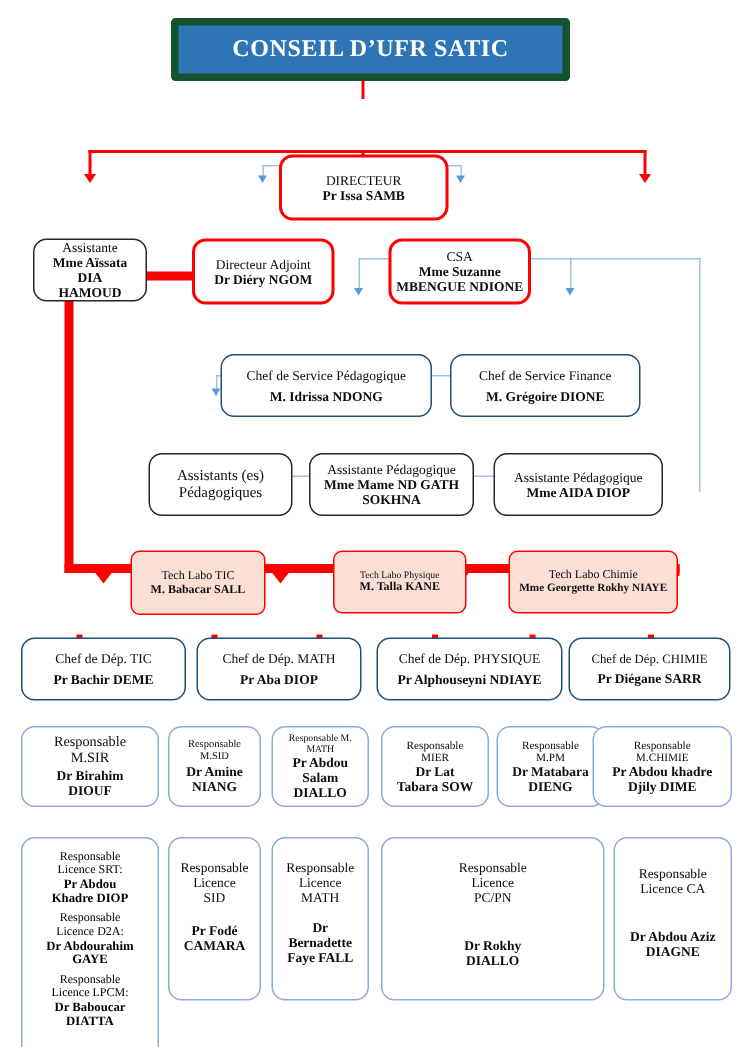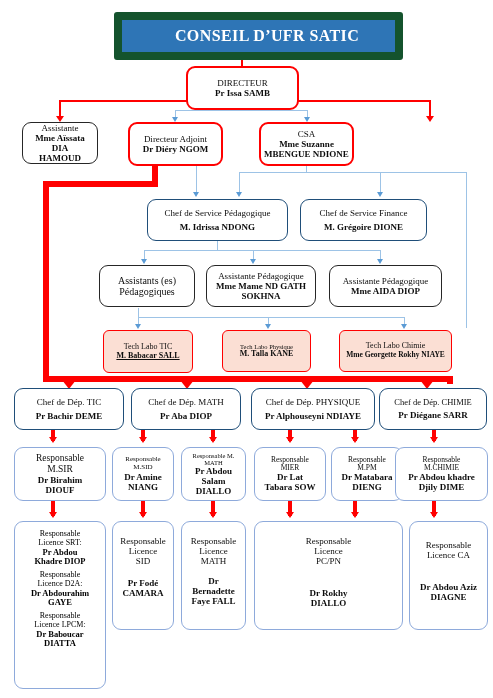--- a/index.html
+++ b/index.html
@@ -19,37 +19,37 @@
     display:flex;
     flex-direction:column;
     align-items:center;
     justify-content:center;
     text-align:center;
     border-radius:9px;
     background:#ffffff;
     line-height:1.12;
     padding:20px 3px;
     z-index:5;
+    margin-top:37px;
   }
   .box .l1{font-size:9px;color:#0d0d0d;font-weight:400;}
   .box .l2{font-size:9px;color:#0d0d0d;font-weight:bold;}
 
   .red-border{border:2px solid #ff0000;}
   .dark-border{border:1.3px solid #262626;}
   .navy-border{border:1.6px solid #1F4E79;}
   .navy-thin{border:1.2px solid #8EAADB;}
   .pink{background:#FBDFD4;border:1.5px solid #ff0000;border-radius:6px;}
 
   
   .title-banner{
     position:absolute;left:114px;top:12px;width:256px;height:32px;
-    background:#2E75B6;border:8px solid #14532d;border-radius:3px;
+    background:#2E75B6;border:5px solid #14532d;border-radius:3px;
     display:flex;align-items:center;justify-content:center;
     z-index:6;
-    padding-left:17px;
   }
   .title-banner span{
     color:#ffffff;font-weight:bold;font-size:16px;letter-spacing:.4px;
   }
 
   
   .ln{position:absolute;z-index:1;}
   .red-v{background:#ff0000;width:2px;}
   .red-h{background:#ff0000;height:2px;}
   .thickred-v{background:#ff0000;width:6px;}
@@ -183,23 +183,23 @@
 
   <div class="ln blue-h" style="left:138px;top:317px;width:267px;"></div>
   <div class="ln blue-v" style="left:138px;top:308px;height:10px;"></div>
   <div class="ln blue-v" style="left:138px;top:317px;height:8px;"></div>
   <div class="ln blue-v" style="left:268px;top:317px;height:8px;"></div>
   <div class="ln blue-v" style="left:404px;top:317px;height:8px;"></div>
   <div class="arrow-blue-down" style="left:135px;top:324px;"></div>
   <div class="arrow-blue-down" style="left:265px;top:324px;"></div>
   <div class="arrow-blue-down" style="left:401px;top:324px;"></div>
 
-  <div class="box pink" style="left:103px;top:330px;width:90px;height:43px;">
+  <div class="box pink" style="left:87px;top:330px;width:90px;height:43px;">
     <div class="l1" style="font-size:8px;">Tech Labo TIC</div>
-    <div class="l2" style="font-size:8px;text-decoration:underline;">M. Babacar SALL</div>
+    <div class="l2" style="font-size:8px;">M. Babacar SALL</div>
   </div>
 
   <div class="box pink" style="left:222px;top:330px;width:89px;height:27px;">
     <div class="l1" style="font-size:6.5px;">Tech Labo Physique</div>
     <div class="l2" style="font-size:8px;">M. Talla KANE</div>
   </div>
 
   <div class="box pink" style="left:339px;top:330px;width:113px;height:27px;">
     <div class="l1" style="font-size:8px;">Tech Labo Chimie</div>
     <div class="l2" style="font-size:7.5px;">Mme Georgette Rokhy NIAYE</div>

